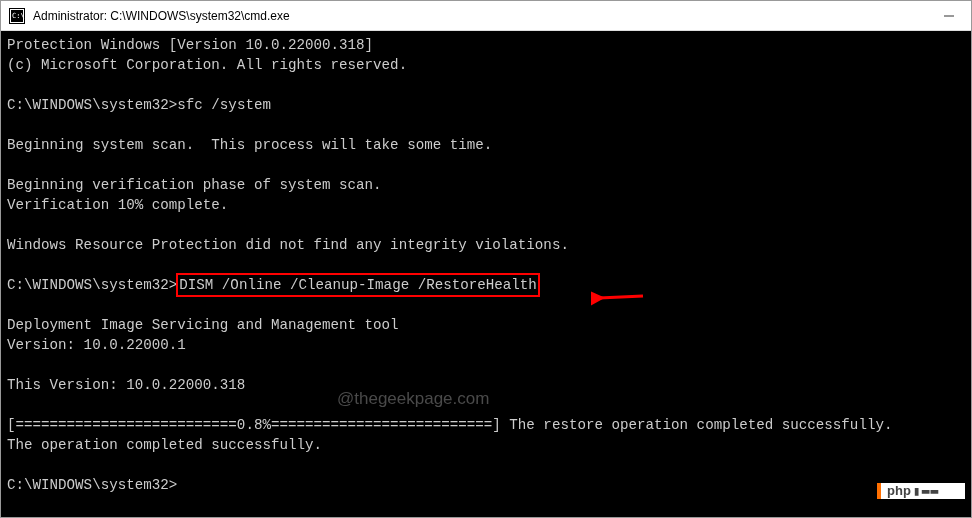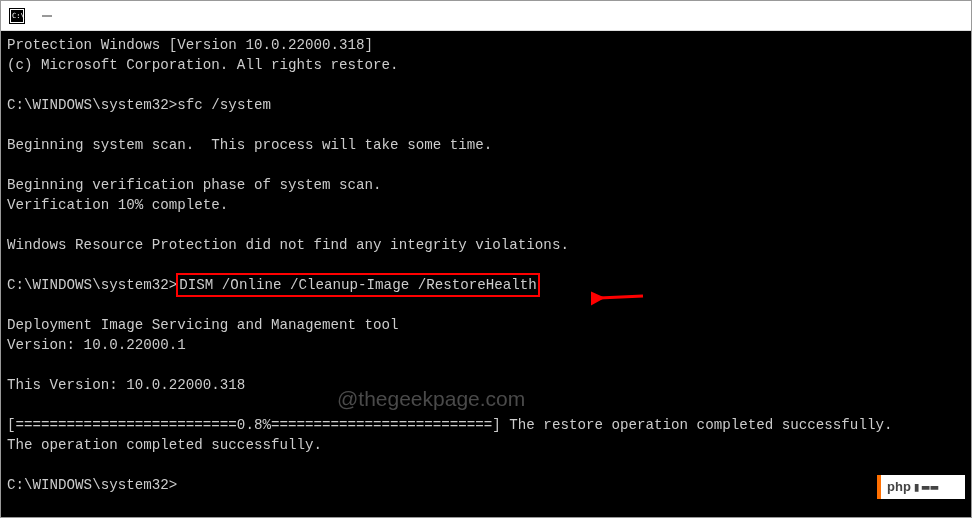--- a/index.html
+++ b/index.html
@@ -68,29 +68,29 @@
       left: 590px;
       top: 257px;
       pointer-events: none;
     }
     .watermark {
       position: absolute;
       left: 336px;
       top: 358px;
       color: #4a4a4a;
       font-family: 'Segoe UI', Arial, sans-serif;
-      font-size: 21px;
+      font-size: 17px;
       pointer-events: none;
     }
     .badge {
       position: absolute;
       right: 6px;
       bottom: 20px;
       width: 88px;
-      height: 24px;
+      height: 16px;
       background: #fff;
       border-left: 4px solid #ff6f00;
       display: flex;
       align-items: center;
       color: #444;
       font-family: Arial, sans-serif;
       font-size: 13px;
       padding-left: 6px;
     }
     .badge span { font-weight: bold; }
@@ -101,31 +101,32 @@
 
 <div class="titlebar">
   <span class="titlebar-icon">
     <svg width="16" height="16" viewBox="0 0 16 16">
       <rect x="0" y="0" width="16" height="16" fill="#000"></rect>
       <rect x="1" y="1" width="14" height="14" fill="#fff"></rect>
       <rect x="2" y="2" width="12" height="12" fill="#000"></rect>
       <text x="3" y="10" font-size="7" fill="#fff" font-family="monospace">C:\</text>
     </svg>
   </span>
+  <span class="titlebar-title">Administrator: C:\WINDOWS\system32\cmd.exe</span>
   <div class="titlebar-controls">
     <div class="titlebar-btn">
       <svg width="10" height="10" viewBox="0 0 10 10">
           <line x1="0" y1="5" x2="10" y2="5" stroke="#333" stroke-width="1"></line>
         </svg>
     </div>
   </div>
 </div>
 
 <div class="terminal"><span>Protection Windows [Version 10.0.22000.318]</span>
-<span>(c) Microsoft Corporation. All rights restore.</span>
+<span>(c) Microsoft Corporation. All rights reserved.</span>
 <span></span>
 <span>C:\WINDOWS\system32&gt;</span><span>sfc /system</span>
 <span></span>
 <span>Beginning system scan.  This process will take some time.</span>
 <span></span>
 <span>Beginning verification phase of system scan.</span>
 <span>Verification 10% complete.</span>
 <span></span>
 <span>Windows Resource Protection did not find any integrity violations.</span>
 <span></span>

